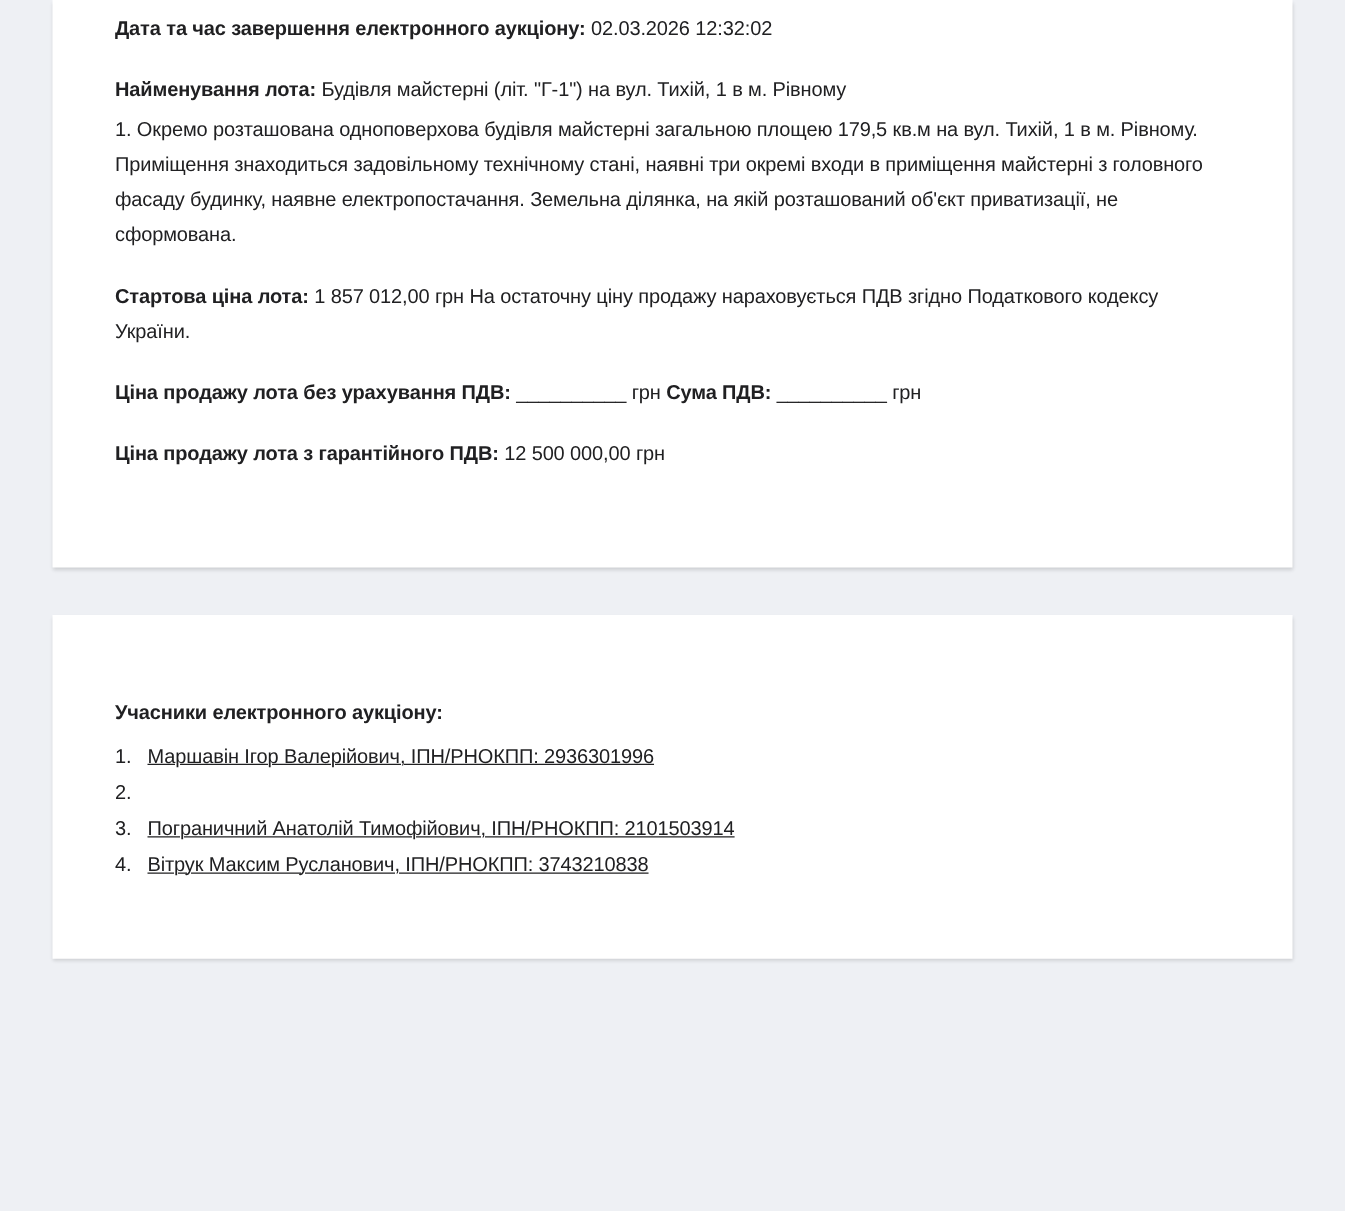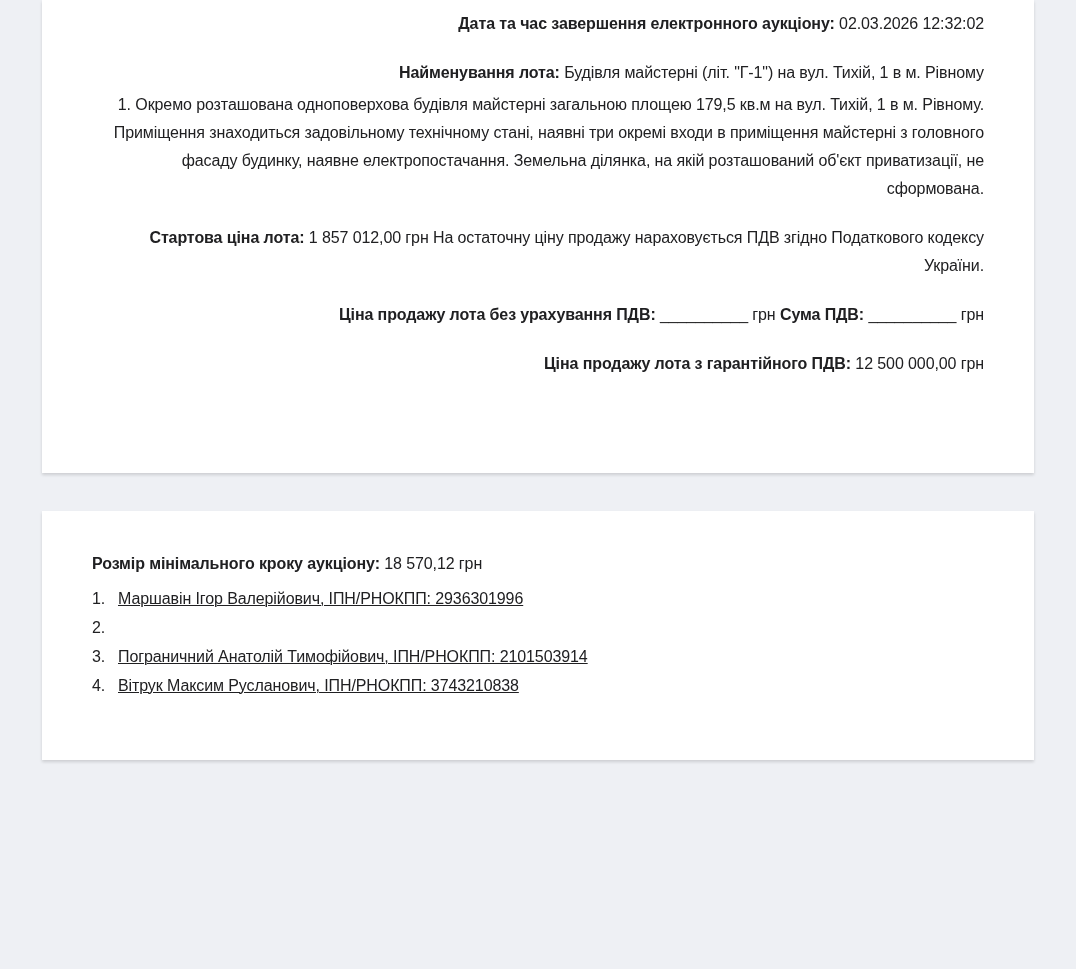--- a/index.html
+++ b/index.html
@@ -11,21 +11,21 @@
     color: #202022;
     letter-spacing: -0.1px;
   }
   .page { width: 1076px; }
   .card {
     width: 992px;
     margin: 0 42px;
     background: #ffffff;
     box-shadow: 0 2px 3px rgba(0,0,0,0.14);
   }
-  .card-first  { padding: 10px 50px 95px 50px; text-align: right; }
+  .card-first  { padding: 10px 50px 76px 50px; }
   .card-second { margin-top: 38px; padding: 39px 50px 60px 50px; }
   .row { line-height: 28px; margin-top: 21px; }
   .row.first { margin-top: 0; }
   .row.desc { margin-top: 4px; }
   .row.heading-row { margin-top: 26px; }
   strong { font-weight: 700; }
   ol.participants { list-style: none; margin-top: 7px; }
   ol.participants li { display: flex; line-height: 28px; margin-top: 1px; }
   ol.participants .num { flex: 0 0 26px; width: 26px; }
   .plink {
@@ -68,27 +68,26 @@
 
     <p class="row">
       <strong>Ціна продажу лота з гарантійного ПДВ:</strong>
       <span>12 500 000,00 грн</span>
     </p>
 
   </section>
 
   <section class="card card-second">
 
-    <p class="row first">
-      <strong>Розмір мінімального кроку аукціону:</strong>
-      <span>18 570,12 грн</span>
-    </p>
 
 
 
+    <p class="row heading-row">
+      <strong>Учасники електронного аукціону:</strong>
+    </p>
 
     <ol class="participants">
       <li>
         <span class="num">1.</span>
         <a href="#" class="plink">Маршавін Ігор Валерійович, ІПН/РНОКПП: 2936301996</a>
       </li>
       <li>
         <span class="num">2.</span>
       </li>
       <li>

